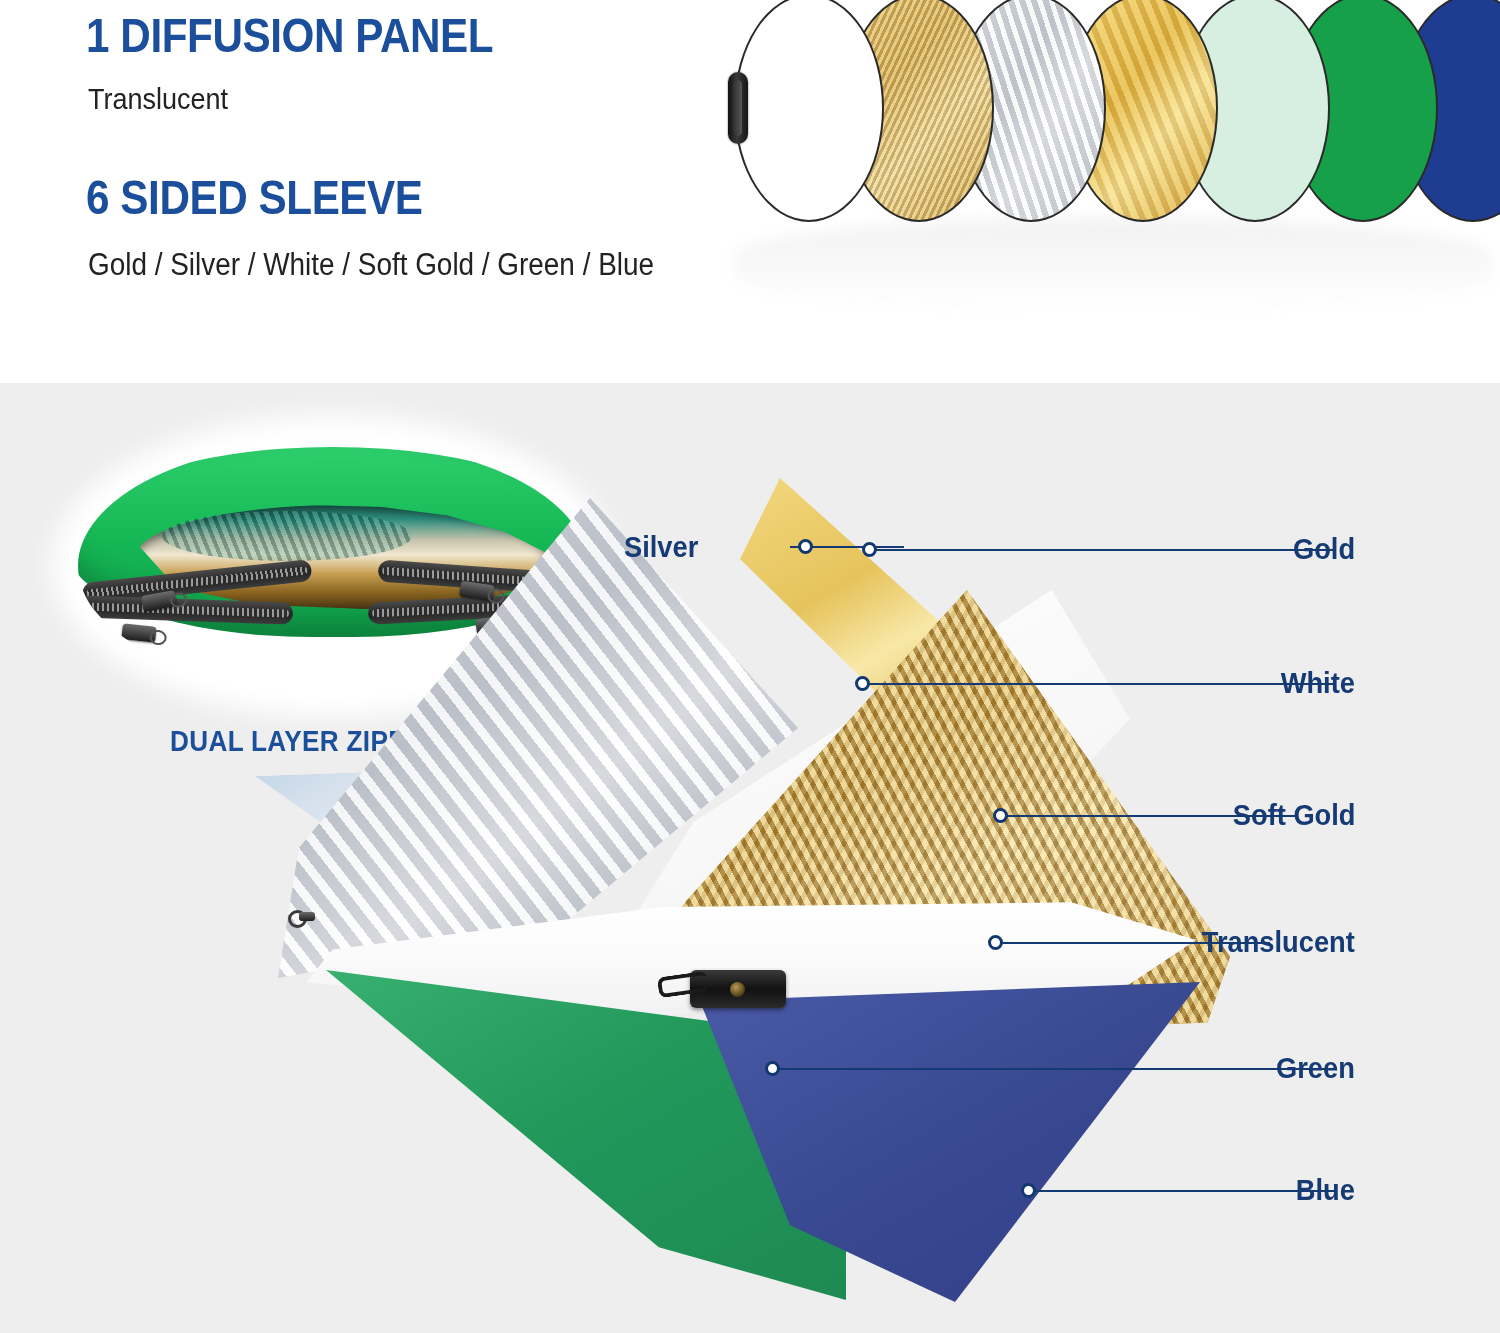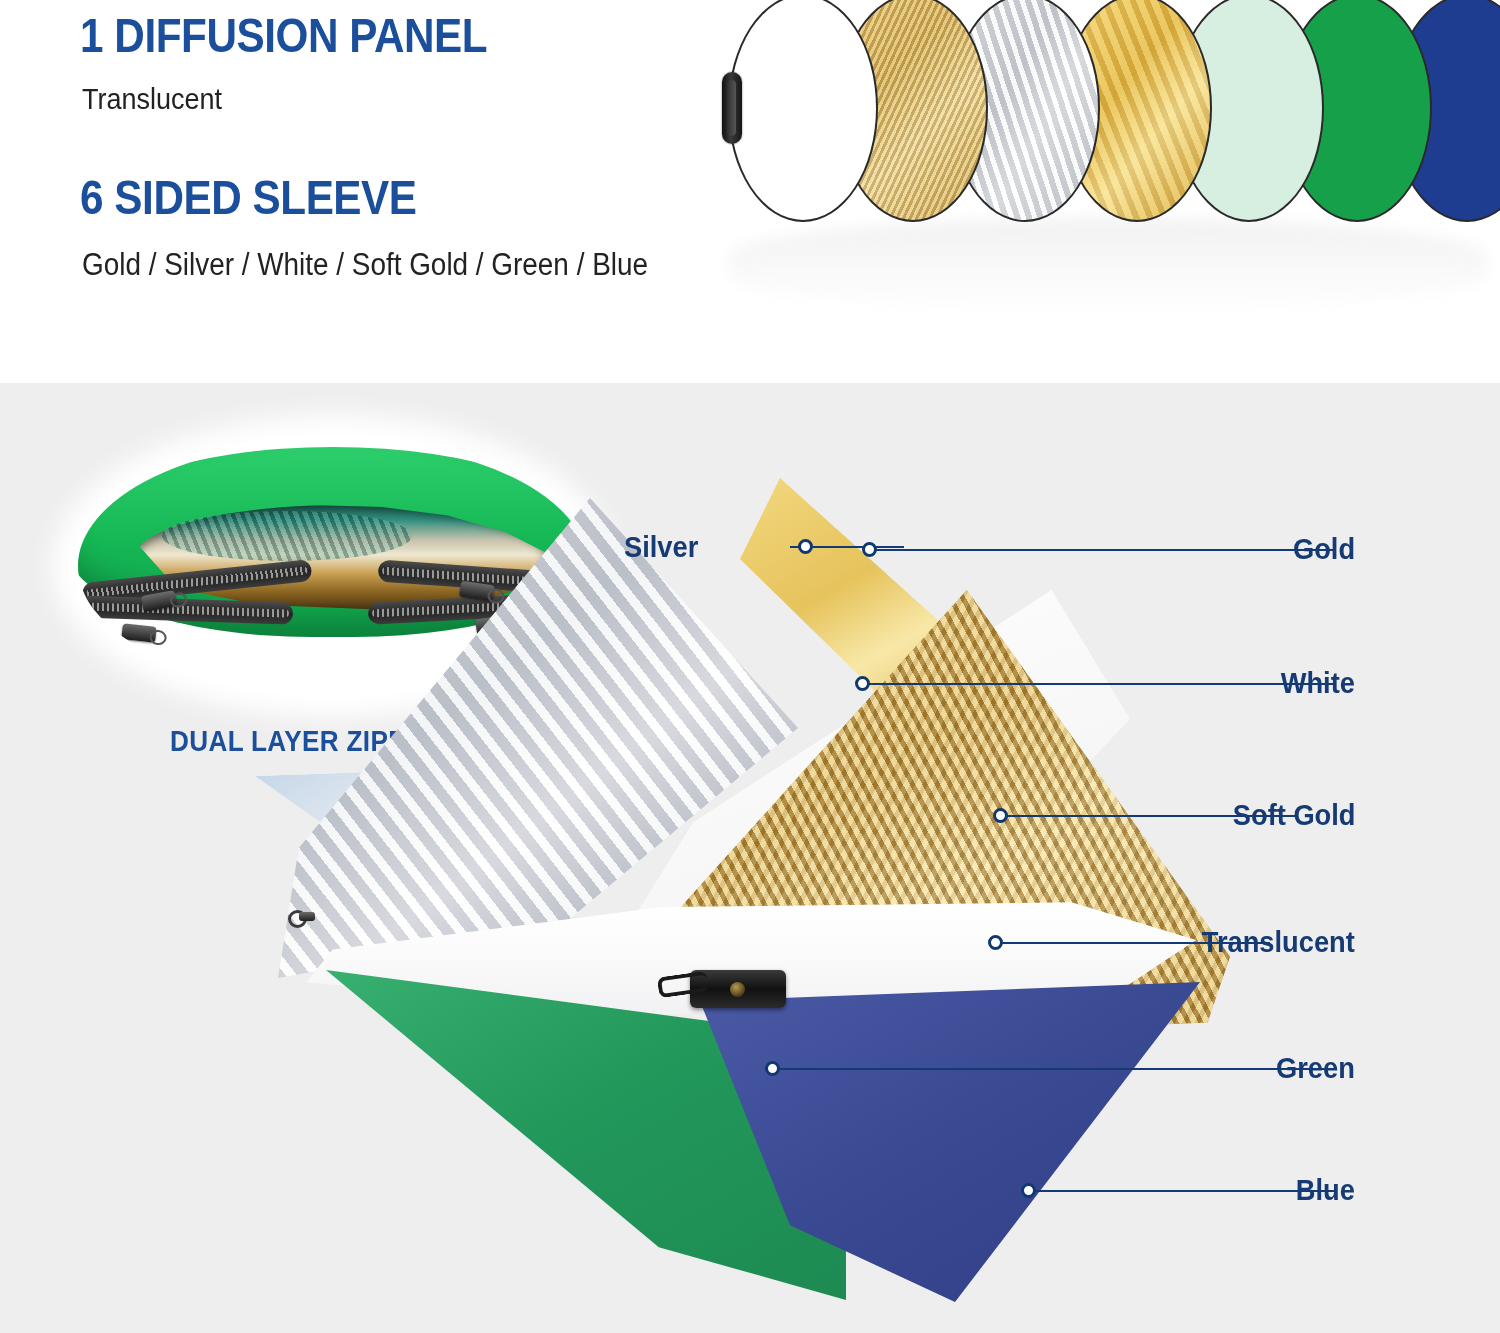--- a/index.html
+++ b/index.html
@@ -6,21 +6,21 @@
   html,body { width:1500px; height:1333px; }
   body {
     font-family:"Liberation Sans", sans-serif;
     background:#ffffff;
     overflow:hidden;
     position:relative;
   }
 
   
   #header-band{
-    position:absolute; left:10px; top:0; width:1308px; height:383px;
+    position:absolute; left:16px; top:0; width:1308px; height:383px;
     background:#ffffff;
   }
 
   .headline{
     position:absolute;
     font-family:"Liberation Sans", sans-serif;
     font-weight:bold;
     color:#1b4e9b;
     letter-spacing:-0.5px;
     transform:scaleX(0.88);

